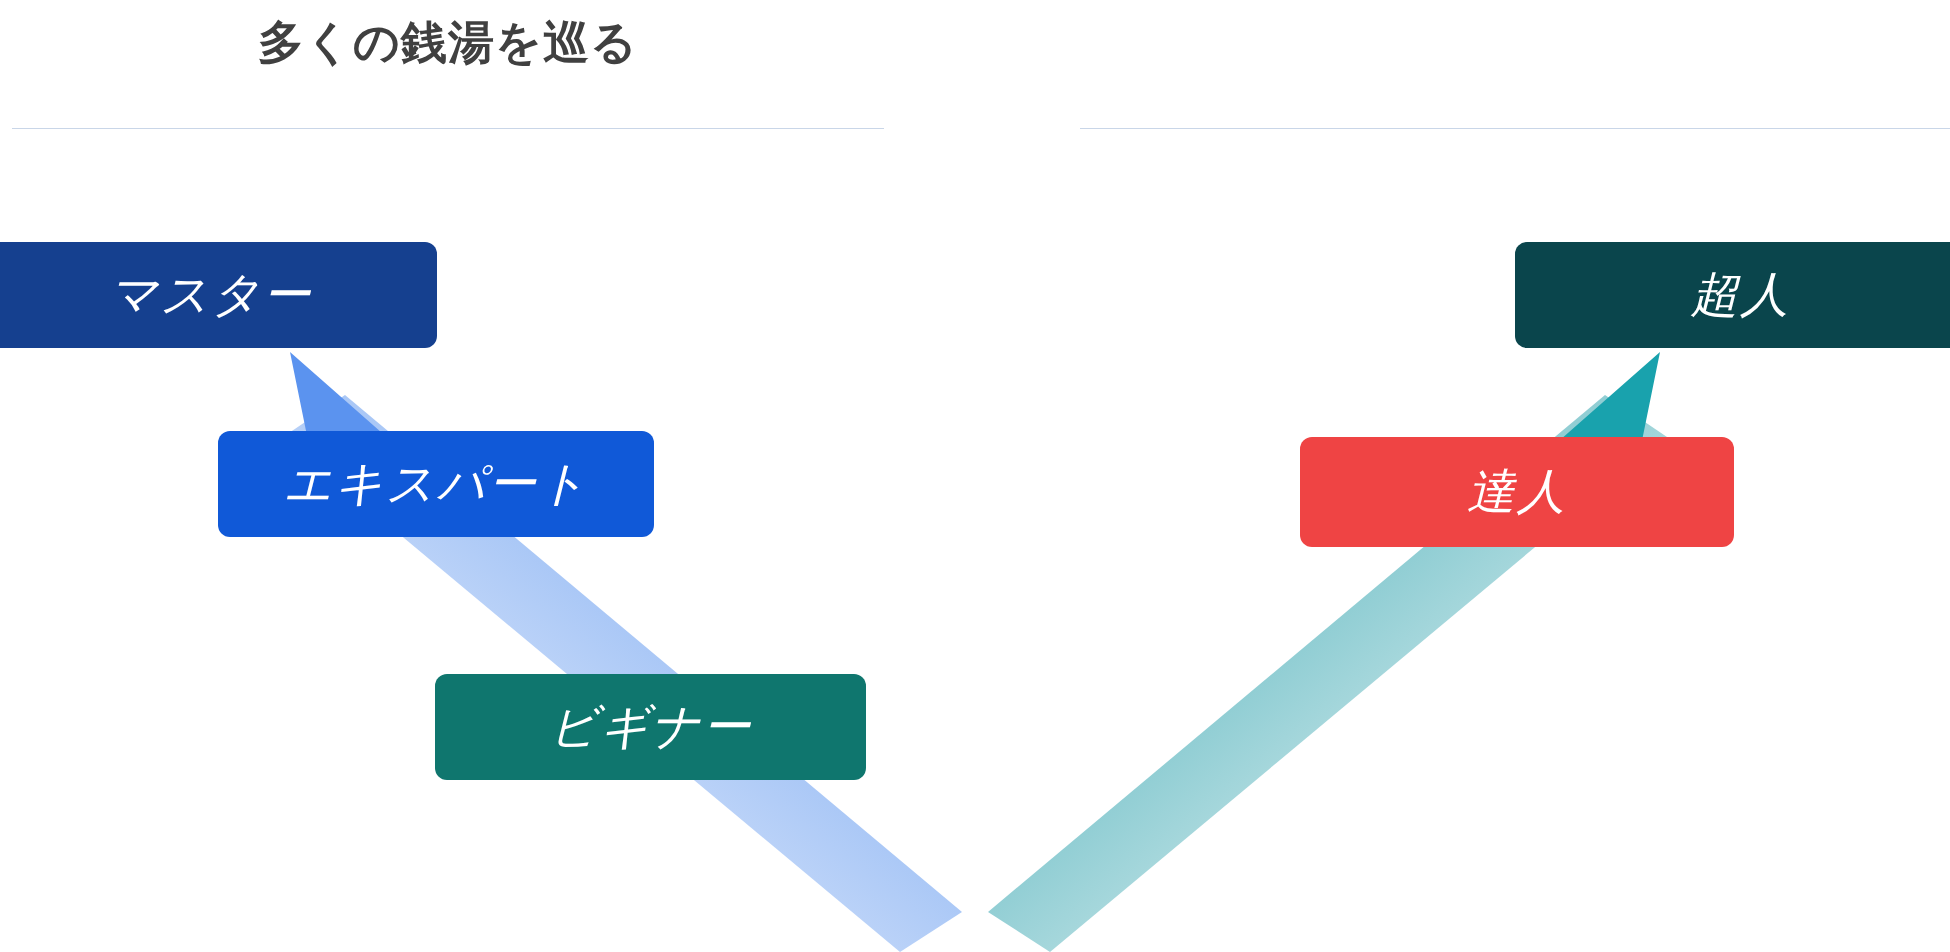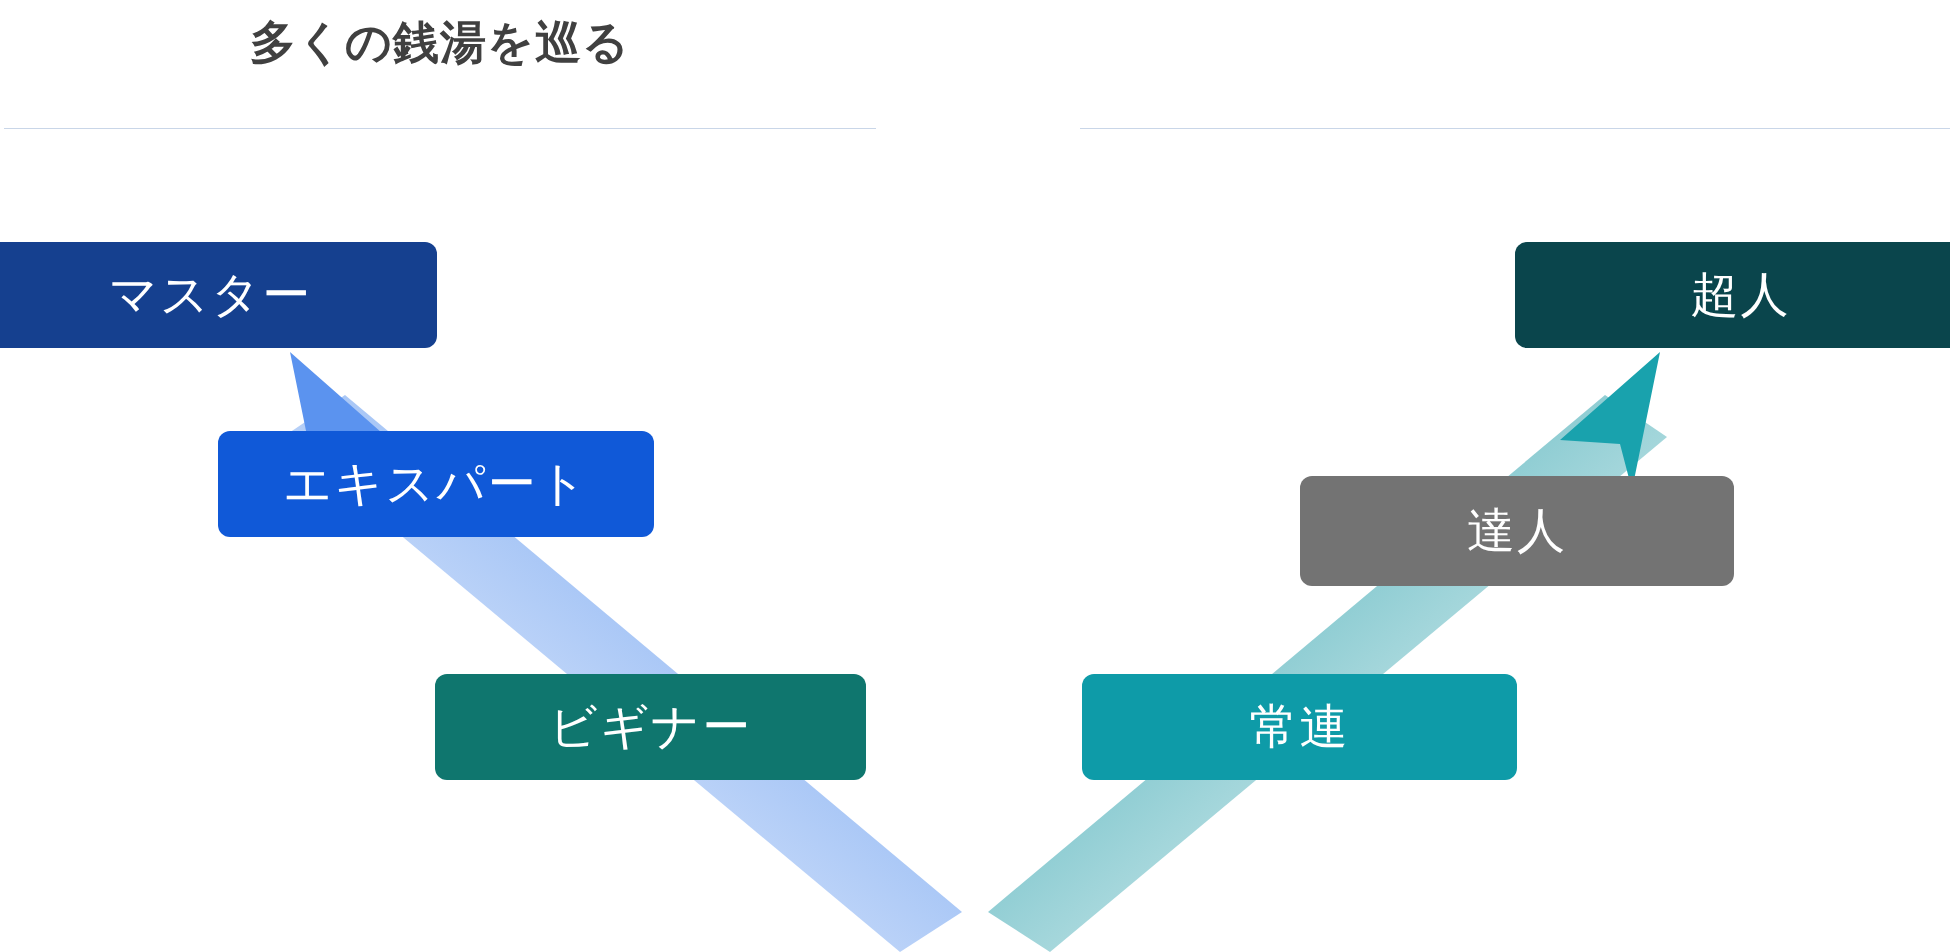--- a/index.html
+++ b/index.html
@@ -17,21 +17,21 @@
     background: #ffffff;
     overflow: hidden;
   }
 
   
   .panel {
     position: absolute;
     top: 0;
     height: 952px;
   }
-  .panel.left  { left: 4px;     width: 872px; }
+  .panel.left  { left: 12px;     width: 872px; }
   .panel.right { left: 1080px; width: 870px; }
 
   .panel-title {
     position: absolute;
     top: 12px;
     left: 0;
     width: 100%;
     text-align: center;
     font-size: 46px;
     font-weight: bold;
@@ -55,30 +55,30 @@
     display: flex;
     align-items: center;
     justify-content: center;
     color: #ffffff;
     font-size: 48px;
     font-weight: 400;
     letter-spacing: 2px;
     z-index: 3;
     box-sizing: border-box;
   }
-  .node span { display: block; line-height: 1; }
+  .node span { display: block; line-height: 1; font-style: italic; }
 
   
   #node-master   { left: -16px; top: 242px; width: 453px;  height: 106px; background: #15408f; }
   #node-expert   { left: 218px; top: 431px; width: 436px;  height: 106px; background: #1059d8; }
   #node-beginner { left: 435px; top: 674px; width: 431px;  height: 106px; background: #0f766e; }
 
   
   #node-superman { left: 1515px; top: 242px; width: 451px; height: 106px; background: #0a454c; }
-  #node-master2  { left: 1300px; top: 476px; width: 434px; height: 110px; background: #737373; }
+  #node-master2  { left: 1300px; top: 437px; width: 434px; height: 110px; background: #ef4444; }
   #node-regular  { left: 1082px; top: 674px; width: 435px; height: 106px; background: #0e9ba8; }
 
   
   .arrow-svg {
     position: absolute;
     left: 0;
     top: 0;
     width: 1950px;
     height: 952px;
     z-index: 1;
@@ -139,17 +139,14 @@
   </div>
 
   <div class="node" id="node-superman">
     <span>超人</span>
   </div>
 
   <div class="node" id="node-master2">
     <span>達人</span>
   </div>
 
-  <div class="node" id="node-regular">
-    <span>常連</span>
-  </div>
 
 </div>
 
 </body></html>

